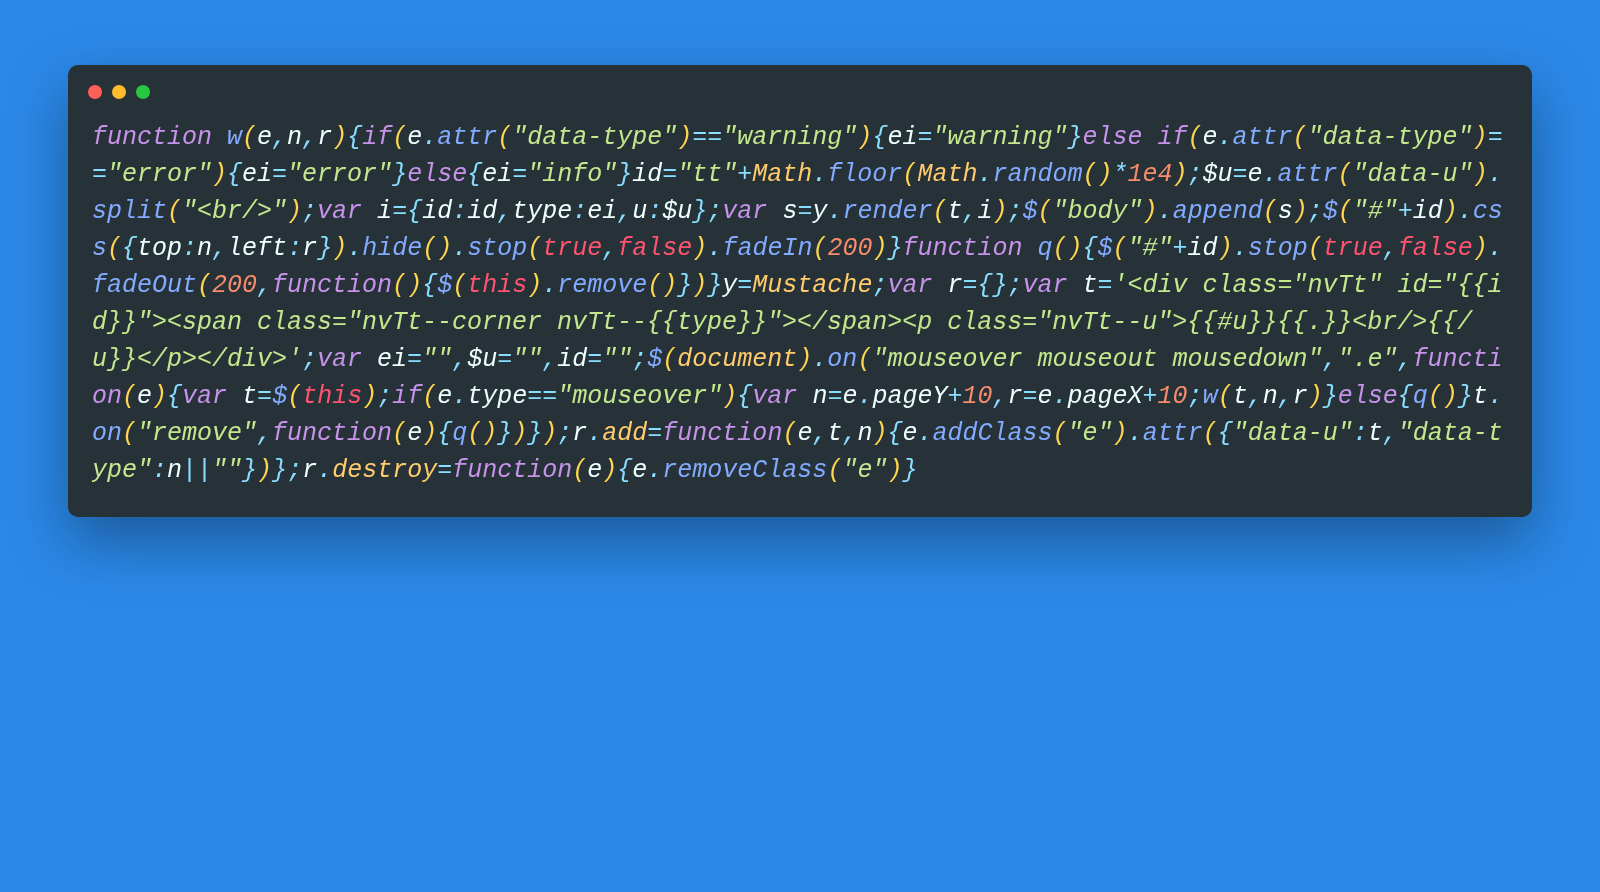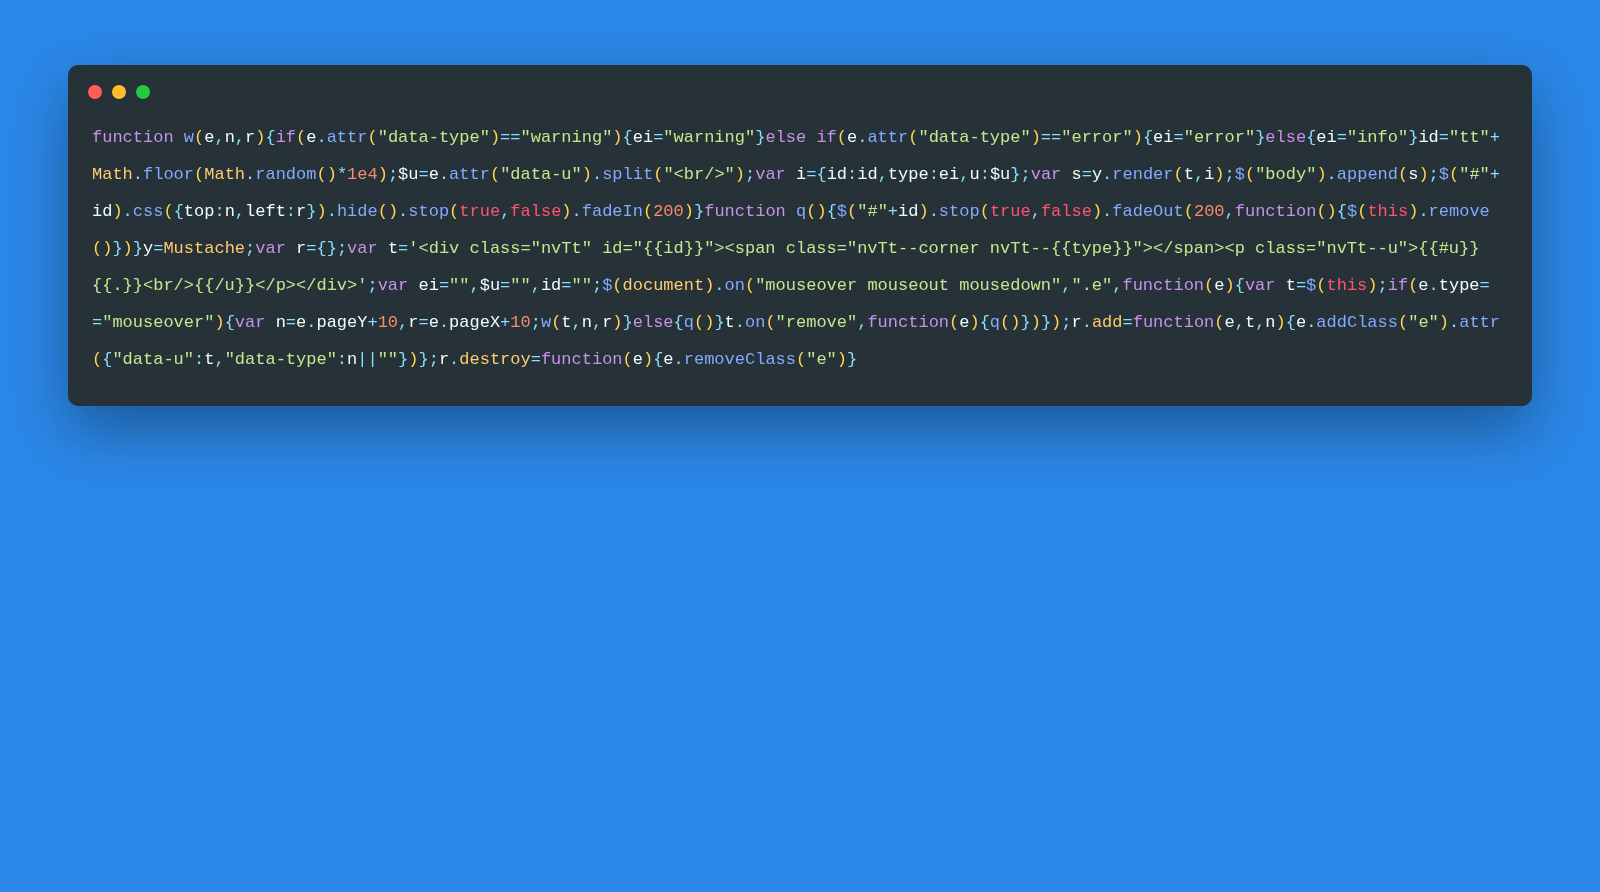--- a/index.html
+++ b/index.html
@@ -43,26 +43,27 @@
     gap: 10px;
   }
   .dot {
     width: 14px; height: 14px; border-radius: 50%;
   }
   .dot.red { background: var(--dot-red); }
   .dot.yellow { background: var(--dot-yellow); }
   .dot.green { background: var(--dot-green); }
   .code {
     padding: 0 24px 0 24px;
-    font-size: 17px;
+    font-size: 25px;
     line-height: 37px;
     white-space: pre-wrap;
     word-break: break-all;
     color: var(--tok-plain);
     letter-spacing: 0px;
+    font-style: italic;
   }
   .kw { color: var(--tok-keyword); }     
   .fn { color: var(--tok-func); }        
   .id { color: var(--tok-ident); }       
   .pr { color: var(--tok-paren); }       
   .br { color: var(--tok-punct); }       
   .pu { color: var(--tok-punct); }       
   .st { color: var(--tok-string); }      
   .nu { color: var(--tok-number); }      
   .th { color: var(--tok-this); }        

